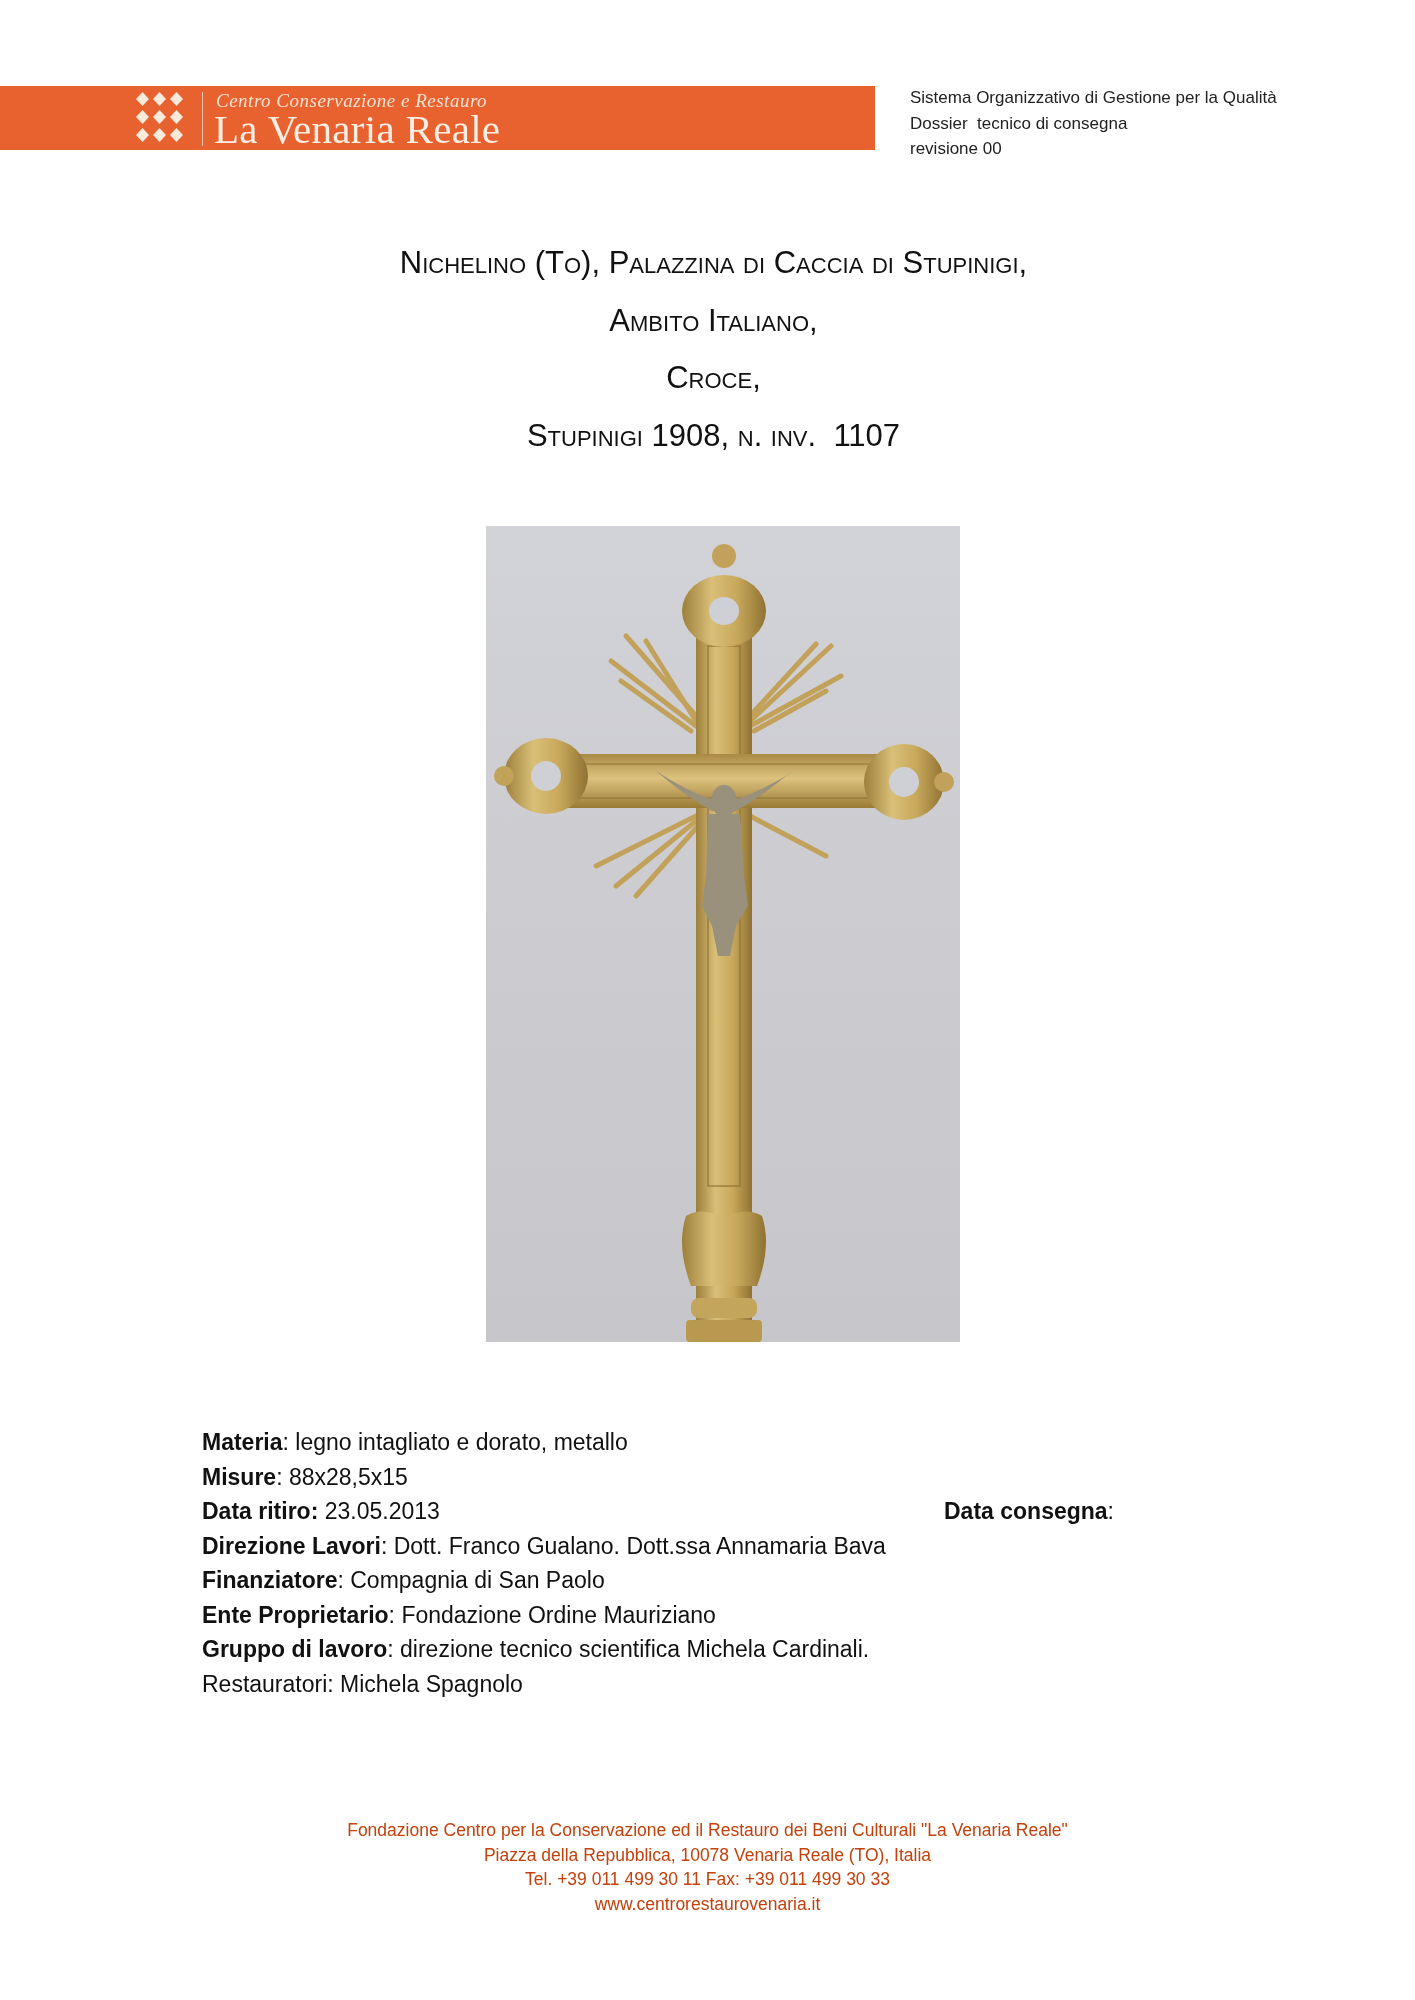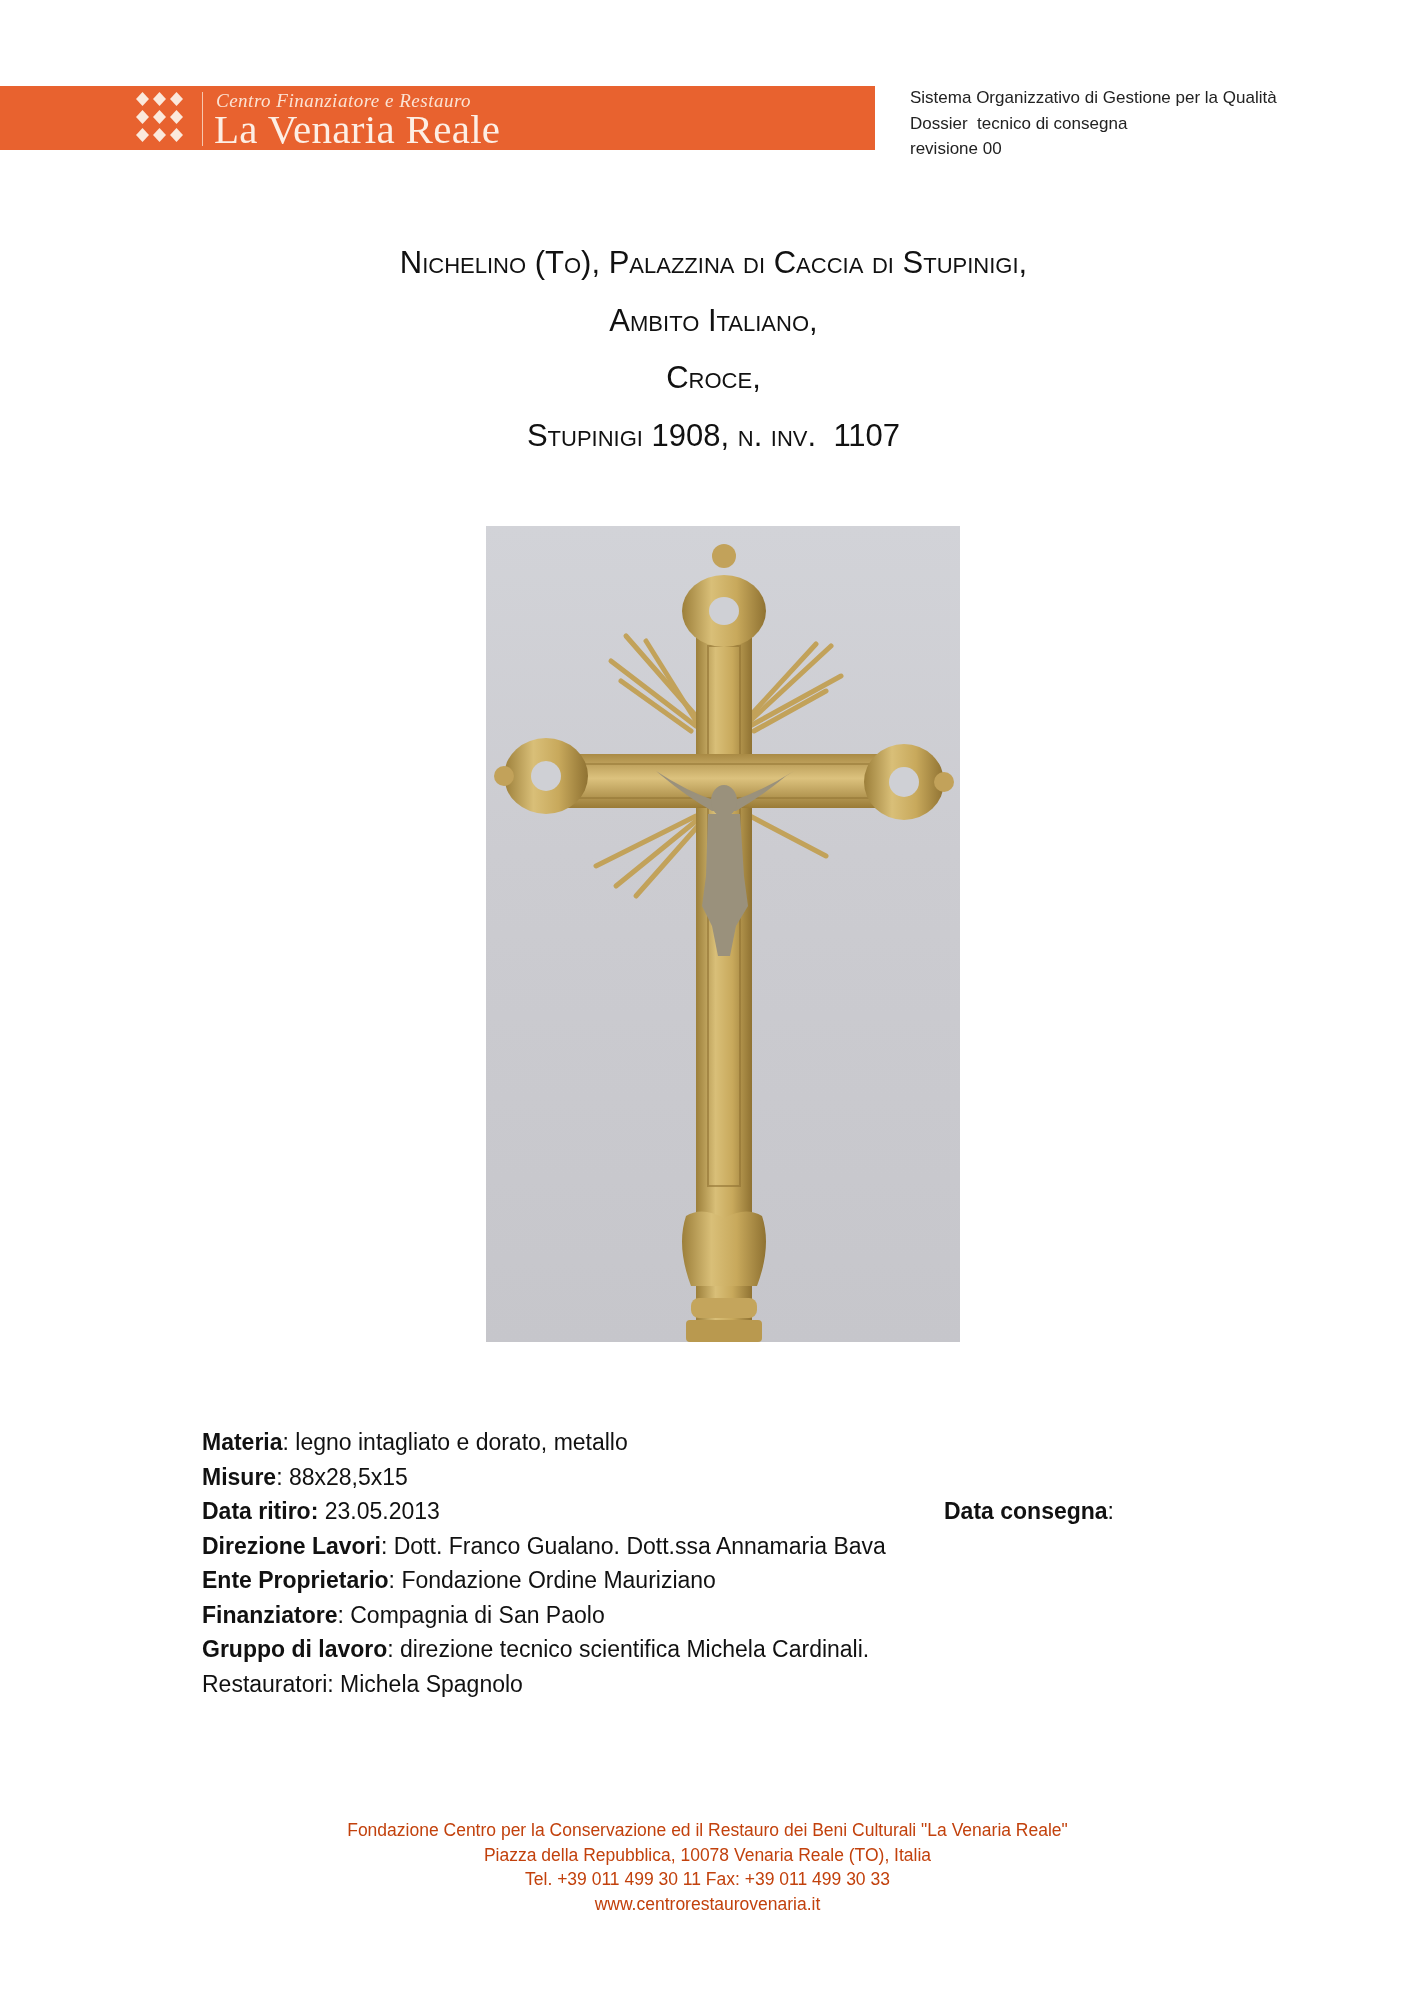--- a/index.html
+++ b/index.html
@@ -70,21 +70,21 @@
     <span></span>
     <span></span>
   <span></span>
     <span></span>
     <span></span>
   <span></span>
     <span></span>
     <span></span>
 </div>
 <div class="logo-divider"></div>
-<div class="logo-sub">Centro Finanziatore e Restauro</div>
+<div class="logo-sub">Centro Conservazione e Restauro</div>
 <div class="logo-main">La Venaria Reale</div>
 
 <div class="header-right">
   <div>Sistema Organizzativo di Gestione per la Qualità</div>
   <div>Dossier  tecnico di consegna</div>
   <div>revisione 00</div>
 </div>
 
 <div class="title-block">
   <div class="title-line">Nichelino (To), Palazzina di Caccia di Stupinigi,</div>
@@ -162,24 +162,24 @@
     <b>Misure</b><span>: 88x28,5x15</span>
   </div>
   <div class="row">
     <b>Data ritiro:</b><span> 23.05.2013</span>
     <span class="right"><b>Data consegna</b><span>:</span></span>
   </div>
   <div class="row">
     <b>Direzione Lavori</b><span>: Dott. Franco Gualano. Dott.ssa Annamaria Bava</span>
   </div>
   <div class="row">
-    <b>Ente Proprietario</b><span>: Fondazione Ordine Mauriziano</span>
+    <b>Finanziatore</b><span>: Compagnia di San Paolo</span>
   </div>
   <div class="row">
-    <b>Finanziatore</b><span>: Compagnia di San Paolo</span>
+    <b>Ente Proprietario</b><span>: Fondazione Ordine Mauriziano</span>
   </div>
   <div class="row">
     <b>Gruppo di lavoro</b><span>: direzione tecnico scientifica Michela Cardinali.</span>
   </div>
   <div class="row">Restauratori: Michela Spagnolo</div>
 </div>
 
 <div class="footer">
   <div>Fondazione Centro per la Conservazione ed il Restauro dei Beni Culturali "La Venaria Reale"</div>
   <div>Piazza della Repubblica, 10078 Venaria Reale (TO), Italia</div>

